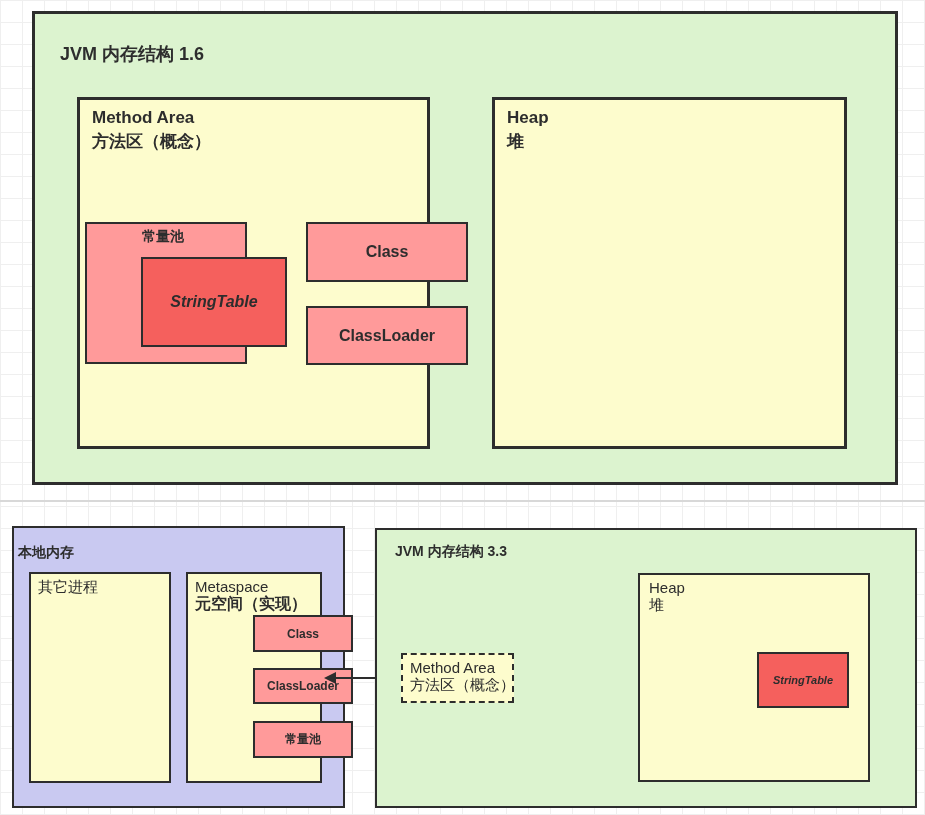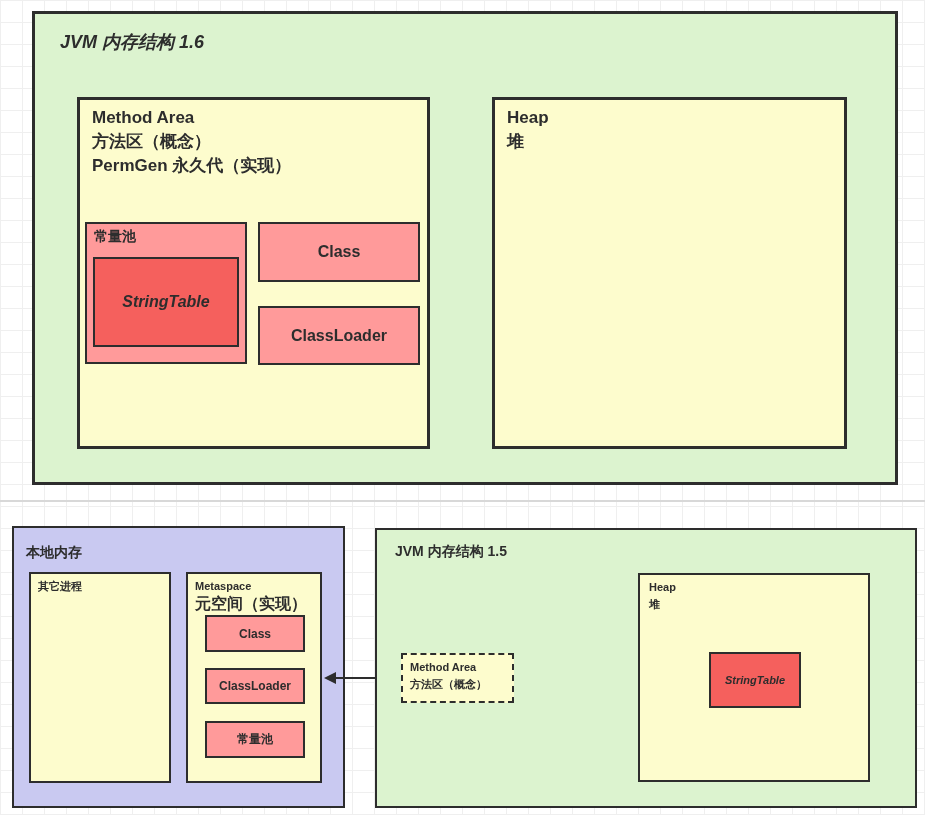--- a/index.html
+++ b/index.html
@@ -21,48 +21,47 @@
       linear-gradient(to bottom,var(--grid) 1px,transparent 1px) 0 0/22px 22px,
       #ffffff;
   }
   .box{position:absolute;border:2px solid var(--line);}
   .b3{border-width:3px;}
   .green{background:var(--green);}
   .yellow{background:var(--yellow);}
   .pink{background:var(--pink);}
   .red{background:var(--red);font-style:italic;}
   .lav{background:var(--lav);}
-  .bold{font-weight:bold;}
+  .bold{font-weight:bold;margin-left:48px;}
   .center{display:flex;align-items:center;justify-content:center;text-align:left;}
   .divider{position:absolute;left:0;top:500;width:925px;height:2px;background:var(--divider);}
   .title-lg{position:absolute;font-size:18px;font-weight:bold;white-space:nowrap;}
   .title-md{position:absolute;font-size:14px;font-weight:bold;white-space:nowrap;}
   .txt-pad{padding:6px 12px;}
   .line17{font-size:17px;line-height:24px;font-weight:bold;white-space:nowrap;}
-  .line13{font-size:11px;line-height:17px;font-weight:bold;white-space:nowrap;}
+  .line13{font-size:15px;line-height:17px;font-weight:normal;white-space:nowrap;}
   .line12{font-size:16px;line-height:17px;font-weight:bold;white-space:nowrap;}
   .arrow-line{position:absolute;background:var(--line);height:2px;}
   .arrow-head{position:absolute;width:0;height:0;border-top:6px solid transparent;border-bottom:6px solid transparent;border-right:12px solid var(--line);}
 </style>
 </head>
 <body>
 
 <div class="canvas">
 
   <div class="divider" style="top:500px;"></div>
 
   <div class="box b3 green" style="left:32px;top:11px;width:866px;height:474px;">
 
-    <div class="title-lg" style="left:25px;top:16px;font-style:italic;">JVM 内存结构 1.6</div>
+    <div class="title-lg" style="left:25px;top:28px;">JVM 内存结构 1.6</div>
 
     <div class="box b3 yellow" style="left:42px;top:83px;width:353px;height:352px;">
       <div class="txt-pad">
         <div class="line17">Method Area</div>
         <div class="line17">方法区（概念）</div>
-        <div class="line17">PermGen 永久代（实现）</div>
       </div>
 
       <div class="box pink" style="left:5px;top:122px;width:162px;height:142px;">
         <div class="bold" style="font-size:14px;padding:4px 7px;">常量池</div>
         <div class="box red center bold" style="left:6px;top:33px;width:146px;height:90px;font-size:16px;">StringTable</div>
       </div>
 
       <div class="box pink center bold" style="left:178px;top:122px;width:162px;height:60px;font-size:16px;">Class</div>
 
       <div class="box pink center bold" style="left:178px;top:206px;width:162px;height:59px;font-size:16px;">ClassLoader</div>
@@ -71,21 +70,21 @@
     <div class="box b3 yellow" style="left:457px;top:83px;width:355px;height:352px;">
       <div class="txt-pad">
         <div class="line17">Heap</div>
         <div class="line17">堆</div>
       </div>
     </div>
   </div>
 
   <div class="box lav" style="left:12px;top:526px;width:333px;height:282px;">
 
-    <div class="title-md" style="left:12px;top:16px;">本地内存</div>
+    <div class="title-md" style="left:4px;top:16px;">本地内存</div>
 
     <div class="box yellow" style="left:15px;top:44px;width:142px;height:211px;">
       <div class="line13" style="padding:4px 7px;">其它进程</div>
     </div>
 
     <div class="box yellow" style="left:172px;top:44px;width:136px;height:211px;">
       <div style="padding:4px 7px;">
         <div class="line13">Metaspace</div>
         <div class="line12">元空间（实现）</div>
       </div>
@@ -93,21 +92,21 @@
       <div class="box pink center bold" style="left:17px;top:94px;width:100px;height:36px;font-size:12px;">ClassLoader</div>
       <div class="box pink center bold" style="left:17px;top:147px;width:100px;height:37px;font-size:12px;">常量池</div>
     </div>
   </div>
 
   <div class="arrow-line" style="left:334px;top:677px;width:67px;"></div>
   <div class="arrow-head" style="left:324px;top:672px;"></div>
 
   <div class="box green" style="left:375px;top:528px;width:542px;height:280px;">
 
-    <div class="title-md" style="left:18px;top:13px;">JVM 内存结构 1.5</div>
+    <div class="title-md" style="left:18px;top:13px;">JVM 内存结构 3.3</div>
 
     <div class="box yellow" style="left:24px;top:123px;width:113px;height:50px;border-style:dashed;">
       <div style="padding:4px 7px;">
         <div class="line13">Method Area</div>
         <div class="line13">方法区（概念）</div>
       </div>
     </div>
 
     <div class="box yellow" style="left:261px;top:43px;width:232px;height:209px;">
       <div style="padding:4px 9px;">

